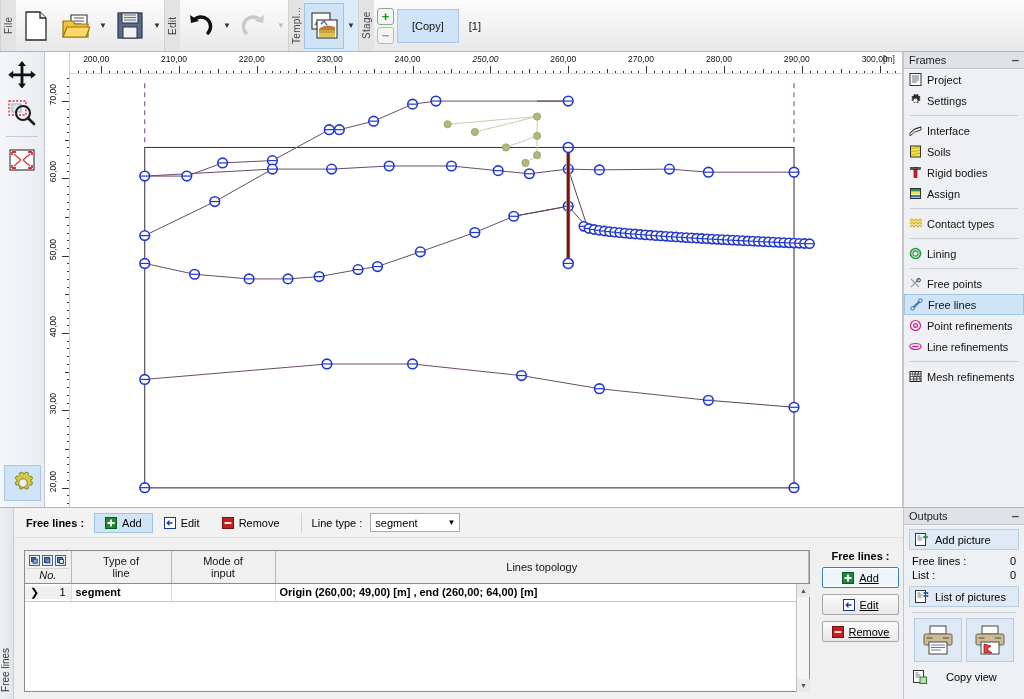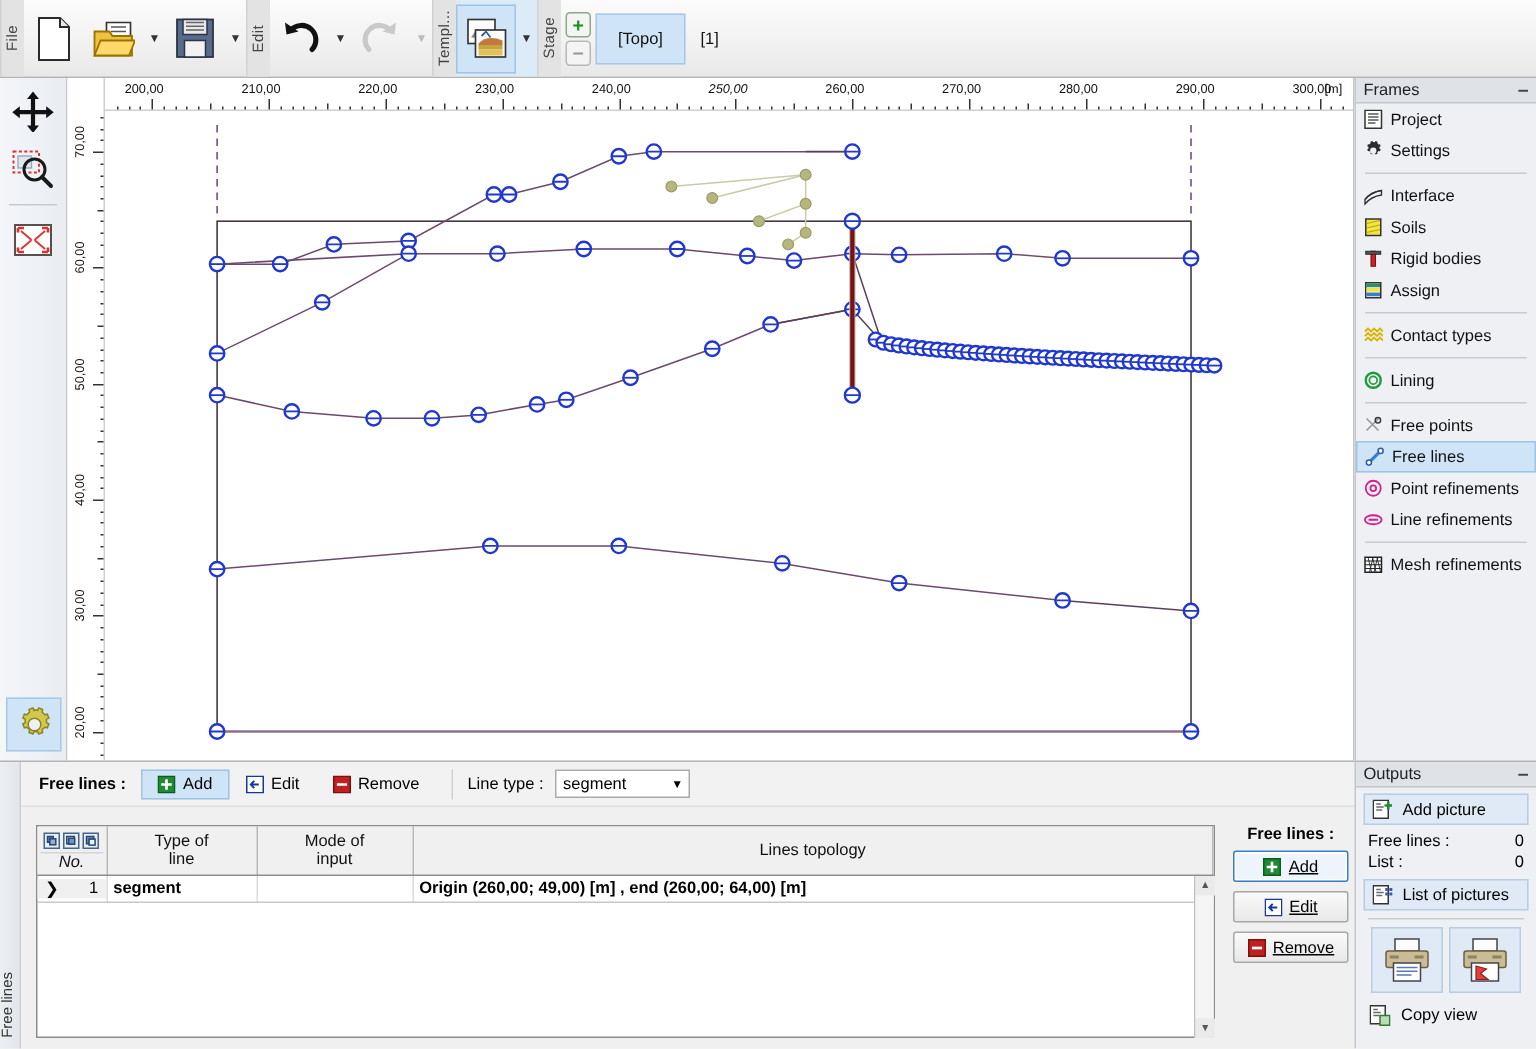--- a/index.html
+++ b/index.html
@@ -190,21 +190,21 @@
     background:#dfeaf6; border:1px solid #b8cde2; padding:0 5px; font-size:11px;
   }
   .op-row { display:flex;justify-content:space-between; padding:1px 8px; font-size:11px;}
   .op-sep { height:1px;background:#c8ccd1;margin:5px 8px;}
   .op-prints { display:flex; gap:4px; justify-content:center; margin-top:2px;}
   .op-print {
     width:48px;height:44px;background:#dfeaf6;border:1px solid #b8cde2;
     display:flex;align-items:center;justify-content:center;
   }
   .op-copy {
-    display:flex;align-items:center;gap:7px; height:20px; margin:5px 5px 0 5px;
+    display:flex;align-items:center;gap:19px; height:20px; margin:5px 5px 0 5px;
     padding:0 4px; font-size:11px;
   }
 
   svg { display:block; }
 </style>
 </head>
 <body>
 
 <div id="app">
 
@@ -271,21 +271,21 @@
       </div>
       <div class="tb-arrow">▼</div>
     </div>
 
     <div class="tb-vlabel">Stage</div>
     <div class="tb-group">
       <div class="tb-stage-btns">
         <div class="tb-plusminus tb-plus">+</div>
         <div class="tb-plusminus tb-minus">−</div>
       </div>
-      <div class="tb-topo">[Topo]</div>
+      <div class="tb-topo">[Copy]</div>
       <div class="tb-idx">[1]</div>
     </div>
   </div>
 
   <div id="lefttools">
     <div class="lt-btn">
       <svg width="28" height="28" viewBox="0 0 28 28">
         <path d="M14 1 l4 5 h-2.6 v7.4 h7.4 v-2.6 l5 4 l-5 4 v-2.6 h-7.4 v7.4 h2.6 l-4 5 l-4 -5 h2.6 v-7.4 h-7.4 v2.6 l-5 -4 l5 -4 v2.6 h7.4 v-7.4 h-2.6 z" fill="#111"></path>
       </svg>
     </div>

